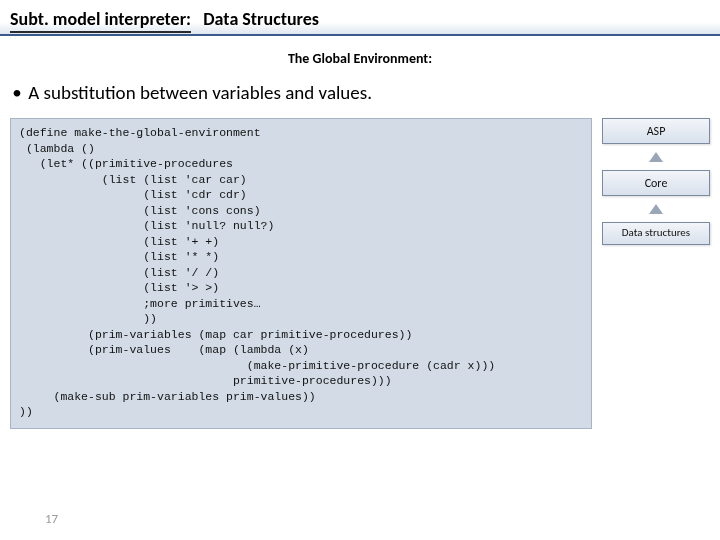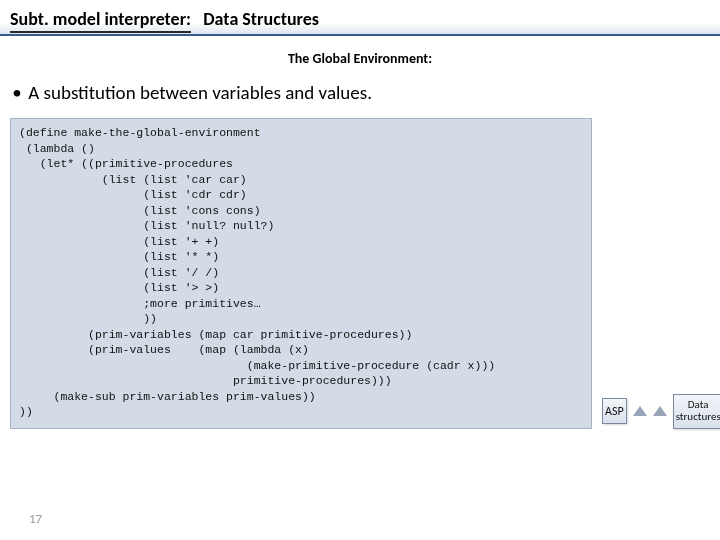--- a/index.html
+++ b/index.html
@@ -32,39 +32,39 @@
     font-weight: bold;
     text-align: center;
   }
   .bullet {
     padding: 6px 10px 14px 10px;
     font-size: 19px;
   }
   .bullet .dot { display:inline-block; width:14px; text-align:center; }
   .content {
     display: flex;
-    align-items: flex-end;
+    align-items: flex-start;
     padding: 0 10px;
     gap: 10px;
   }
   .codeblock {
     flex: 1;
     background: #d2dbe6;
     border: 1px solid #a7b4c5;
     font-family: Consolas, "Courier New", monospace;
     font-size: 11.5px;
     line-height: 1.35;
     white-space: pre;
     padding: 6px 8px 8px;
     color: #111;
   }
   .side {
     width: 108px;
     display: flex;
-    flex-direction: row;
+    flex-direction: column;
     align-items: center;
     gap: 6px;
     padding-top: 0;
   }
   .box {
     width: 100%;
     background: linear-gradient(to bottom, #f2f5f9 0%, #d9e1ec 100%);
     border: 1px solid #7c8aa1;
     text-align: center;
     font-size: 12px;
@@ -75,21 +75,21 @@
   .box.small { font-size: 11px; line-height:1.15; padding: 4px 2px; }
   .arrow {
     width: 0; height: 0;
     border-left: 7px solid transparent;
     border-right: 7px solid transparent;
     border-bottom: 10px solid #9aa6b8;
     margin: 2px 0;
   }
   .pagenum {
     position: absolute;
-    left: 29px;
+    left: 45px;
     bottom: 14px;
     color: #9a9a9a;
     font-size: 13px;
   }
 </style>
 </head>
 <body>
 
 <div class="header">
   <div class="header-title">
@@ -122,18 +122,19 @@
                   ))
           (prim-variables (map car primitive-procedures))
           (prim-values    (map (lambda (x)
                                  (make-primitive-procedure (cadr x)))
                                primitive-procedures)))
      (make-sub prim-variables prim-values))
 ))</div>
   <div class="side">
     <div class="box">ASP</div>
     <div class="arrow"></div>
+    <div class="box">Core</div>
     <div class="arrow"></div>
     <div class="box small">Data structures</div>
   </div>
 </div>
 
 <div class="pagenum">17</div>
 
 </body></html>

